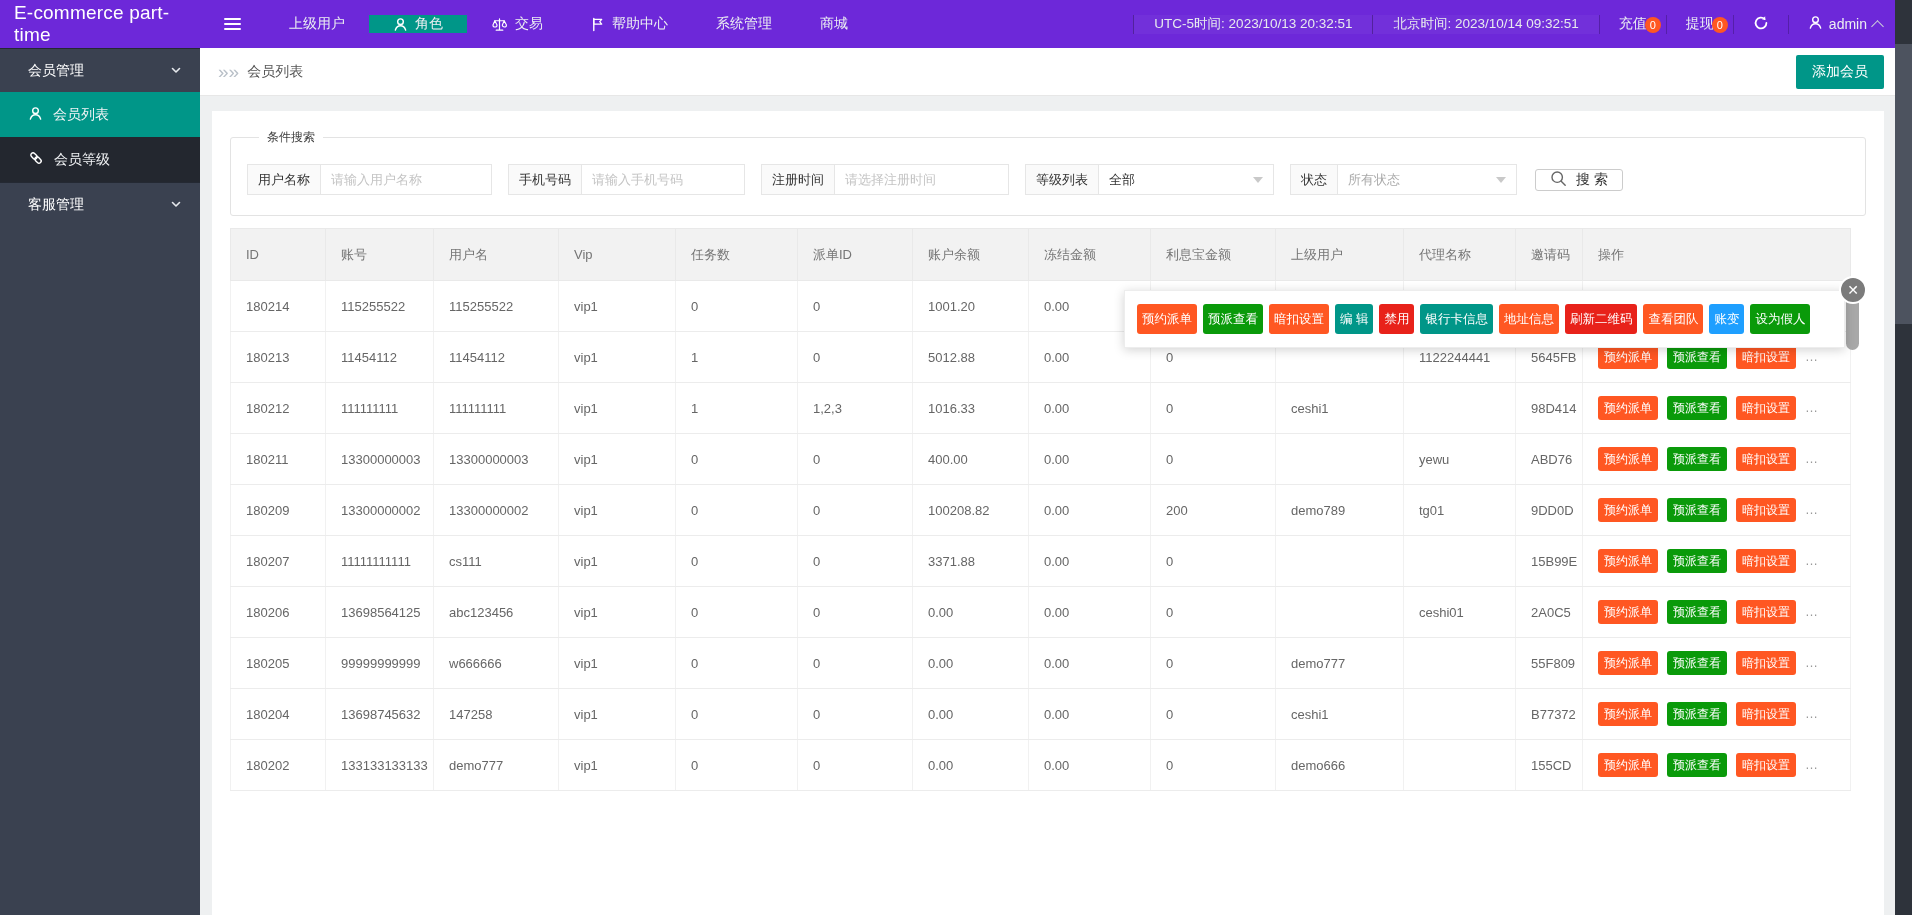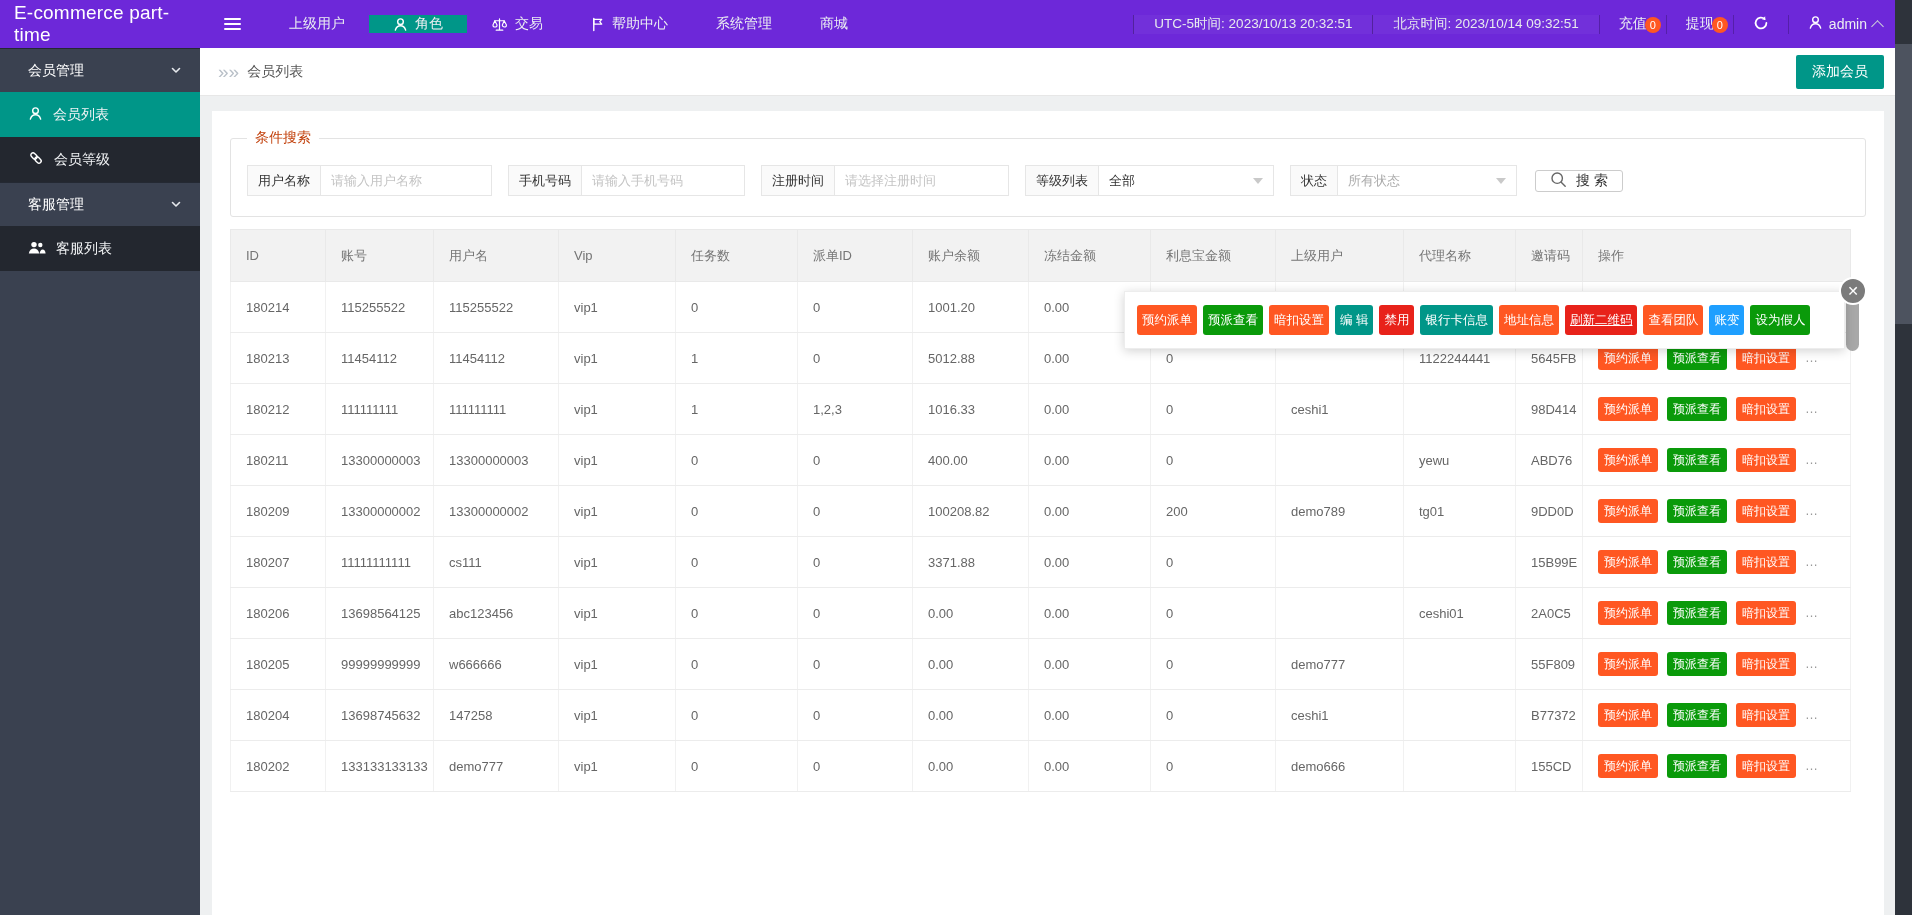--- a/index.html
+++ b/index.html
@@ -41,21 +41,21 @@
   .topbar { height:48px; background:#fff; border-bottom:1px solid #e7e7e7; display:flex; align-items:center;
             padding:0 28px 0 18px; }
   .crumb-icon { color:#b9c0c8; font-size:19px; margin-right:8px; }
   .crumb-label { color:#555; font-size:14px; }
   .add-btn { margin-left:auto; background:#009688; color:#fff; font-size:14px; border:none; border-radius:2px;
              padding:8px 16px; cursor:pointer; }
 
   
   .card { margin:15px 28px 0 12px; background:#fff; padding:18px; height:808px; overflow:hidden; }
   fieldset.search { border:1px solid #e3e3e3; border-radius:3px; padding:14px 16px 20px; margin-bottom:12px; }
-  fieldset.search legend { padding:0 8px; color:#c2410c; font-size:14px; }
+  fieldset.search legend { padding:0 8px; margin-left:12px; color:#404040; font-size:12px; }
   .search-row { display:flex; align-items:center; gap:16px; margin-top:4px; }
   .igroup { display:flex; align-items:stretch; height:31px; }
   .ilabel { display:flex; align-items:center; padding:0 10px; background:#fafafa; border:1px solid #e6e6e6;
             border-right:none; font-size:13px; color:#333; white-space:nowrap; }
   .igroup input { border:1px solid #e6e6e6; padding:0 10px; font-size:13px; color:#666; outline:none; }
   .igroup input::placeholder { color:#c4c4c4; }
   .iselect { display:flex; align-items:center; justify-content:space-between; border:1px solid #e6e6e6;
              padding:0 10px; font-size:13px; color:#333; cursor:pointer; background:#fff; }
   .iselect.muted { color:#aaa; }
   .caret { width:0; height:0; border-left:5px solid transparent; border-right:5px solid transparent;
@@ -194,29 +194,20 @@
               <rect x="7.4" y="5.8" width="7" height="4.4" rx="2.2"></rect>
             </g>
           </svg></span>
         <span>会员等级</span>
       </div>
       <div class="side-header">
         <span>客服管理</span>
         <span><svg width="12" height="12" viewBox="0 0 12 12">
             <path d="M2.5 4.5L6 8l3.5-3.5" fill="none" stroke="#e6e9ed" stroke-width="1.6" stroke-linecap="round" stroke-linejoin="round"></path>
           </svg></span>
-      </div>
-      <div class="side-item">
-        <span><svg width="18" height="15" viewBox="0 0 18 15">
-            <circle cx="6" cy="4.6" r="2.7" fill="#fff"></circle>
-            <circle cx="12.3" cy="5" r="2.2" fill="#fff"></circle>
-            <path d="M.8 13.5c.6-3.2 2.6-5 5.2-5s4.6 1.8 5.2 5z" fill="#fff"></path>
-            <path d="M11.6 13.5c.3-2.1 1.4-3.9 3-3.9 1.7 0 2.7 1.6 3 3.9z" fill="#fff"></path>
-          </svg></span>
-        <span>客服列表</span>
       </div>
     </div>
 
   <div class="content">
     <div class="topbar">
       <span class="crumb-icon"><span>»</span><span>»</span></span>
       <span class="crumb-label">会员列表</span>
       <button class="add-btn">添加会员</button>
     </div>
 
@@ -449,21 +440,21 @@
 
         <div class="tbl-scroll-thumb"></div>
         <div class="popup" id="row-popup">
             <span class="act-btn" style="background: rgb(255, 87, 34);">预约派单</span>
             <span class="act-btn" style="background: rgb(10, 154, 10);">预派查看</span>
             <span class="act-btn" style="background: rgb(255, 87, 34);">暗扣设置</span>
             <span class="act-btn" style="background: rgb(0, 150, 136);">编 辑</span>
             <span class="act-btn" style="background: rgb(232, 34, 26);">禁用</span>
             <span class="act-btn" style="background: rgb(0, 150, 136);">银行卡信息</span>
             <span class="act-btn" style="background: rgb(255, 87, 34);">地址信息</span>
-            <span class="act-btn" style="background: rgb(232, 34, 26); text-decoration: underline;">刷新二维码</span>
+            <span class="act-btn" style="background: rgb(232, 34, 26);">刷新二维码</span>
             <span class="act-btn" style="background: rgb(255, 87, 34);">查看团队</span>
             <span class="act-btn" style="background: rgb(30, 159, 255);">账变</span>
             <span class="act-btn" style="background: rgb(10, 154, 10);">设为假人</span>
           </div>
         <div class="close-btn">
           <span>✕</span>
         </div>
       </div>
     </div>
   </div>

